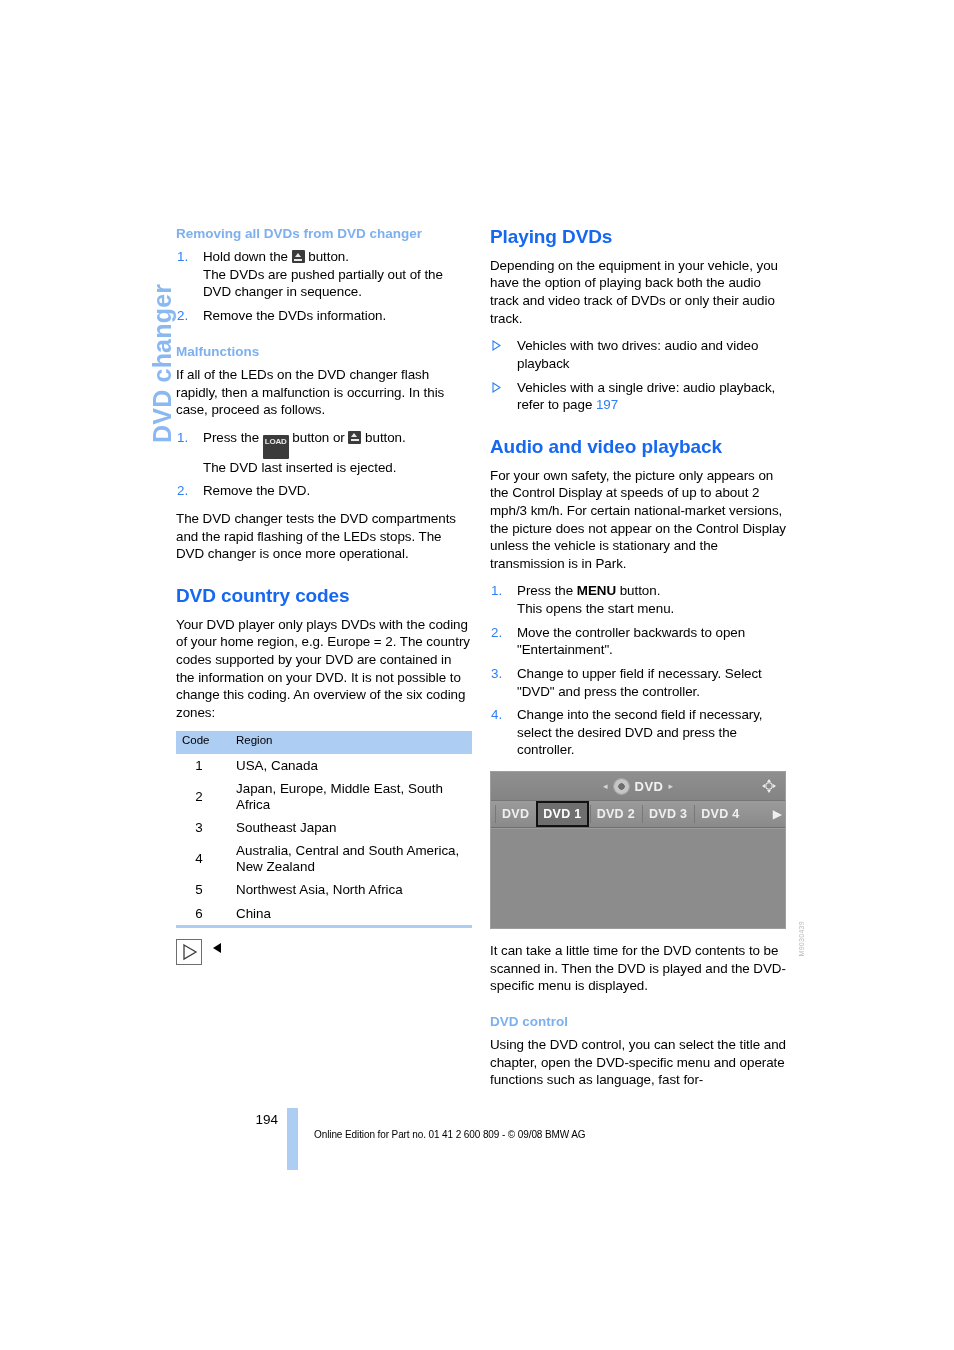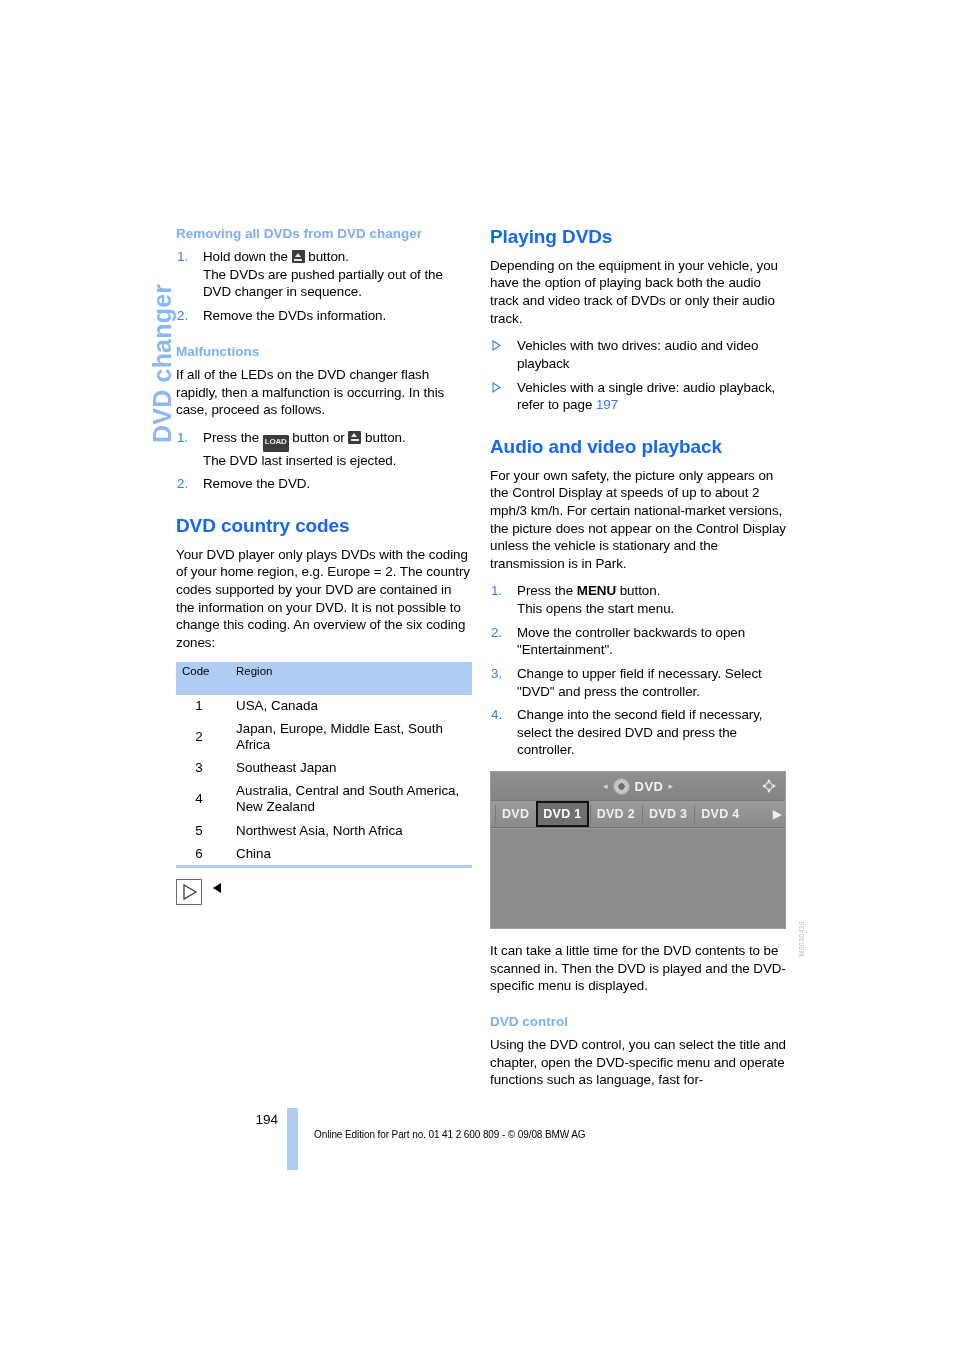--- a/index.html
+++ b/index.html
@@ -148,42 +148,42 @@
     border-bottom: 4.5px solid #e9e9e9;
   }
   .btn-eject::after {
     content: "";
     position: absolute;
     left: 2.5px; bottom: 2.5px;
     width: 8px; height: 1.8px;
     background: #e9e9e9;
   }
   .btn-load {
-    height: 17px;
+    height: 24px;
     padding: 0 2px;
     font-size: 8px;
     font-weight: bold;
     letter-spacing: -0.2px;
     font-family: "Liberation Sans", sans-serif;
     line-height: 13px;
   }
   .kbd-bold { font-weight: bold; }
 
   
   table.codes {
     border-collapse: collapse;
     width: 296px;
     margin: 2px 0 0 0;
   }
   table.codes thead th {
     background: #aecdf2;
     font-size: 11.5px;
     font-weight: normal;
     text-align: left;
-    padding: 3px 0 18px 0;
+    padding: 3px 0 8px 0;
     color: #000;
   }
   table.codes thead th.c-code { width: 46px; padding-left: 6px; }
   table.codes thead th.c-reg  { padding-left: 4px; }
   table.codes tbody td {
     font-size: 13.4px;
     padding: 3.5px 0;
     vertical-align: middle;
     line-height: 1.2;
   }
@@ -395,20 +395,21 @@
     <ol class="steps">
       <li>
         <span class="num">1.</span><span>Press the </span><span class="btn-glyph btn-load">LOAD</span><span> button or </span><span class="btn-glyph btn-eject"></span><span> button.</span><br>
         <span>The DVD last inserted is ejected.</span>
       </li>
       <li>
         <span class="num">2.</span><span>Remove the DVD.</span>
       </li>
     </ol>
 
+    <p class="body" style="margin-top:10px;">The DVD changer tests the DVD compartments and the rapid flashing of the LEDs stops. The DVD changer is once more operational.</p>
 
     <h2 class="section spaced">DVD country codes</h2>
 
     <p class="body">Your DVD player only plays DVDs with the coding of your home region, e.g. Europe = 2. The country codes supported by your DVD are contained in the information on your DVD. It is not possible to change this coding. An overview of the six coding zones:</p>
 
     <table class="codes">
       <thead>
         <tr>
           <th class="c-code">Code</th>
           <th class="c-reg">Region</th>

